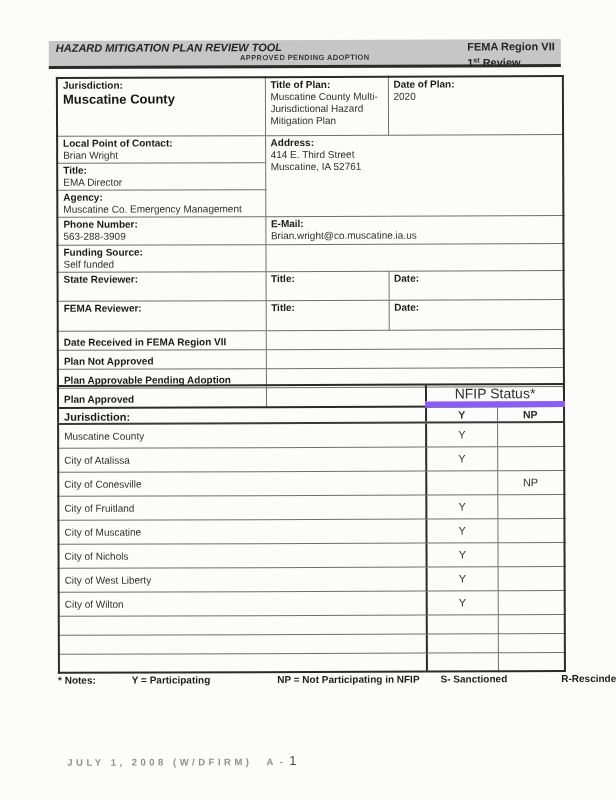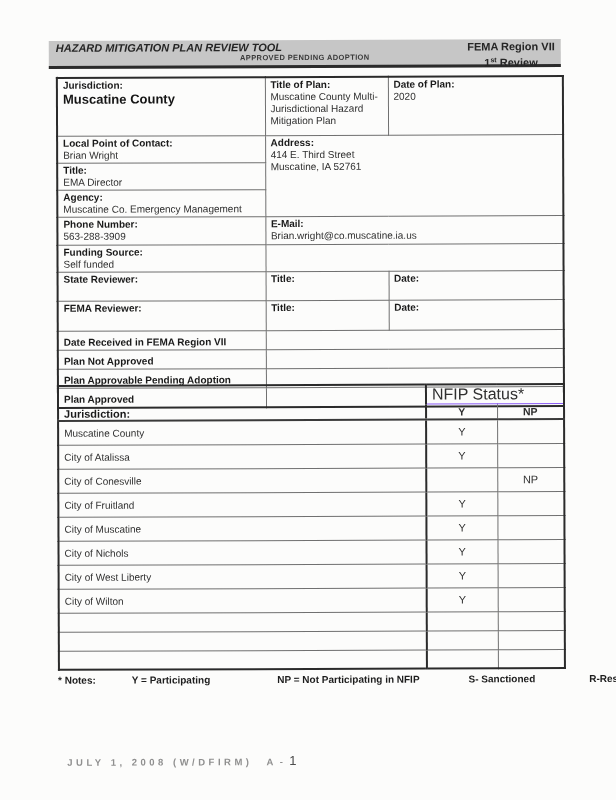--- a/index.html
+++ b/index.html
@@ -14,21 +14,21 @@
   .sheet{position:absolute;left:0;top:0;width:616px;height:800px;transform:rotate(-0.2deg);}
 
   
   .header-bar{
     position:absolute;left:50px;top:40px;width:512px;height:28px;
     background:var(--header-bar-bg,#c6c6c6);
     border-bottom:3px solid var(--border-dark,#2b2b2b);
     box-sizing:border-box;
   }
   .hb-left{position:absolute;left:7px;top:1px;font-weight:bold;font-size:11px;line-height:13px;color:#262626;white-space:nowrap;font-style:italic;}
-  .hb-right{position:absolute;right:6px;top:1px;font-weight:bold;font-size:11px;line-height:13px;color:#262626;text-align:center;white-space:nowrap;}
+  .hb-right{position:absolute;right:6px;top:1px;font-weight:bold;font-size:11px;line-height:13px;color:#262626;text-align:left;white-space:nowrap;}
   .hb-center{position:absolute;left:50%;bottom:3px;transform:translateX(-50%);
     font-size:7.5px;font-weight:600;letter-spacing:.4px;color:#3a3a3a;white-space:nowrap;}
   .hb-right sup{font-size:7px;vertical-align:4px;}
 
   
   table{border-collapse:collapse;table-layout:fixed;}
   .t1{position:absolute;left:57px;top:76px;width:506px;border:2px solid var(--border-dark,#2b2b2b);}
   .t1 td{border:1px solid var(--border-light,#707070);vertical-align:top;padding:1px 5px;overflow:hidden;}
   .lbl{display:block;font-weight:bold;font-size:10px;line-height:12px;color:#1a1a1a;}
   .val{display:block;font-size:10px;line-height:12px;color:#2f2f2f;}
@@ -37,34 +37,34 @@
   .rh58{height:58px}.rh25{height:25px}.rh26{height:26px}.rh28{height:28px}
   .rh24{height:24px}.rh29{height:29px}.rh30{height:30px}
   .rh13{height:13px}.rh12{height:12px}
   .oneline td{padding:0 5px;}
   .oneline .lbl{display:inline;line-height:12px;}
 
   
   .t2{position:absolute;left:57px;top:384px;width:506px;border:2px solid var(--border-dark,#2b2b2b);}
   .t2 td{border:1px solid var(--border-light,#707070);font-size:10px;color:#2f2f2f;padding:0 5px;overflow:hidden;}
   .t2 .jur-head{vertical-align:bottom;font-weight:bold;font-size:11px;color:#1a1a1a;border-bottom:2px solid #3a3a3a;}
-  .t2 .status-head{font-size:16px;height:13px;border-bottom:1px solid #8b5cf6;}
+  .t2 .status-head{text-align:center;font-size:14px;height:13px;border-bottom:6px solid #8b5cf6;}
   .t2 .yn-head{text-align:center;font-weight:bold;font-size:10.5px;height:14px;border-bottom:2px solid #3a3a3a;}
   .t2 .col-y-border{border-left:2px solid var(--border-dark,#2b2b2b);}
   .t2 .name-cell{vertical-align:middle;}
   .t2 .mark{text-align:center;vertical-align:middle;font-size:11px;}
   .nfip-row{height:24px;}
   .nfip-row.empty-row{height:19px;}
 
   
   .notes{position:absolute;left:57px;top:674px;font-size:10px;font-weight:bold;color:#1d1d1d;white-space:nowrap;}
   .notes .n-label{margin-right:24px;}
   .notes .n1{margin-right:28px;margin-left:12px;}
   .notes .n2{margin-right:21px;padding-left:39px;}
-  .notes .n3{margin-right:54px;margin-left:28px;}
+  .notes .n3{margin-right:54px;}
   .page-footer{position:absolute;left:66px;top:751px;white-space:nowrap;}
   .pf-date{font-size:9.5px;font-weight:bold;letter-spacing:3.5px;color:var(--footer-gray,#8f8f8f);}
   .pf-prefix{font-size:9.5px;font-weight:bold;letter-spacing:2px;color:var(--footer-gray,#8f8f8f);margin-left:14px;}
   .pf-num{font-size:13px;color:#4d4d4d;}
 </style>
 </head>
 <body>
 
 <div class="sheet">
 

